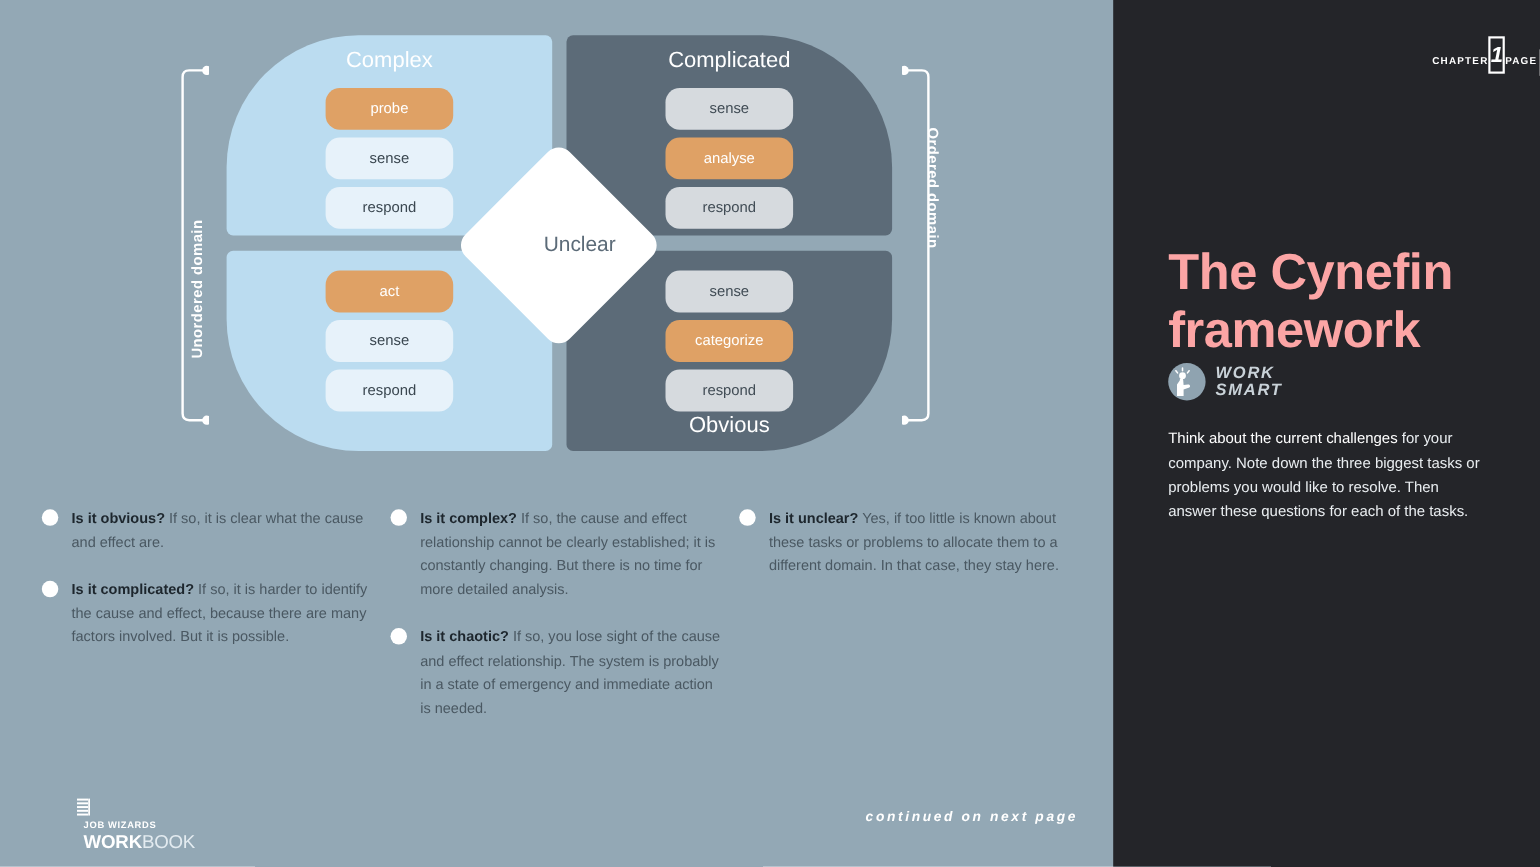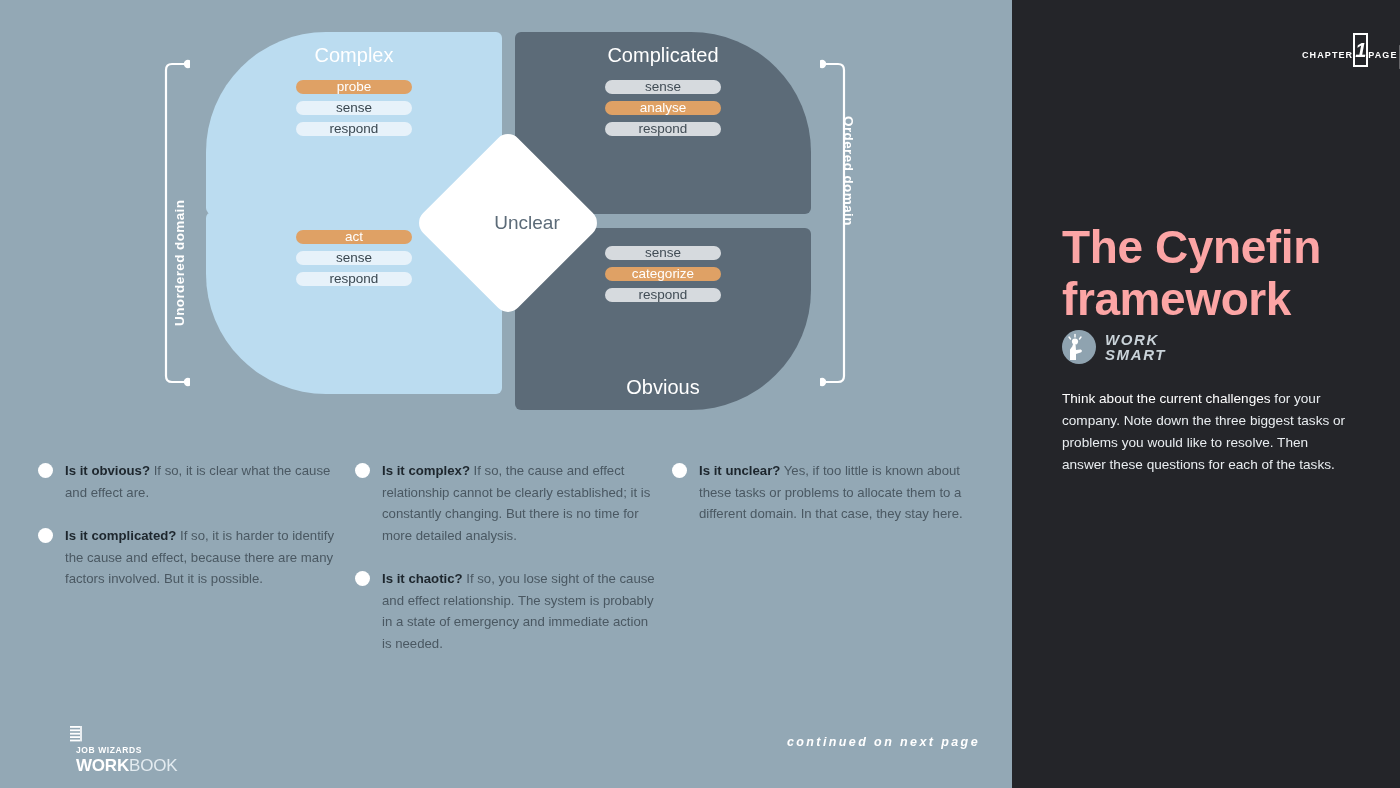--- a/index.html
+++ b/index.html
@@ -142,21 +142,21 @@
   #quad-complex .quad-label { top: 12px; }
 
   #quad-complicated {
     left: 515px; top: 32px;
     background: #5c6b78;
     border-radius: 6px 120px 6px 6px;
   }
   #quad-complicated .quad-label { top: 12px; }
 
   #quad-chaotic {
-    left: 206px; top: 212px;
+    left: 206px; top: 228px;
     background: #bbdcf0;
     border-radius: 6px 6px 6px 120px;
   }
   #quad-chaotic .quad-label { bottom: 11px; }
 
   #quad-obvious {
     left: 515px; top: 228px;
     background: #5c6b78;
     border-radius: 6px 6px 120px 6px;
   }
@@ -170,21 +170,21 @@
     display: flex;
     flex-direction: column;
     gap: 7px;
   }
   .light-quad .pill-group { top: 48px; }
   .dark-quad  .pill-group { top: 48px; }
   #quad-chaotic .pill-group { top: 18px; }
   #quad-obvious .pill-group { top: 18px; }
 
   .pill {
-    height: 14px;
+    height: 38px;
     border-radius: 13px;
     display: flex;
     align-items: center;
     justify-content: center;
     font-size: 13.5px;
     line-height: 1;
   }
   .pill-accent { background: #dfa165; color: #ffffff; }
   .pill-light  { background: #e7f2fa; color: #3a4750; }
   .pill-gray   { background: #d6dade; color: #414c55; }

